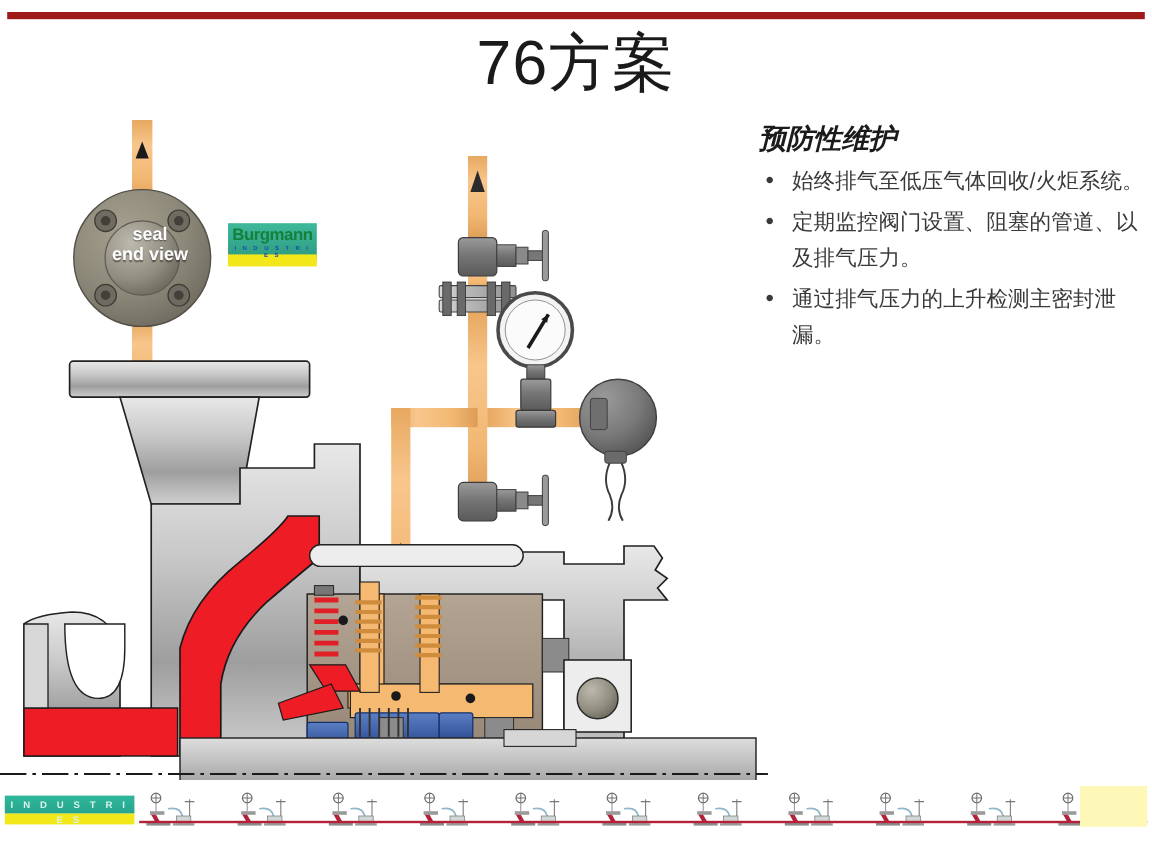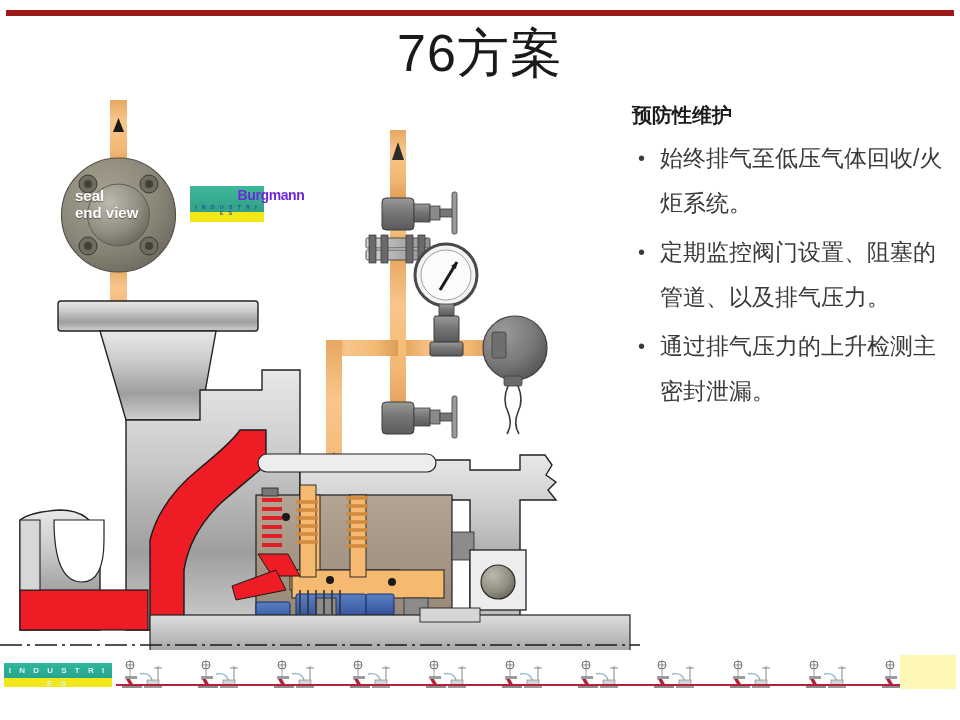--- a/index.html
+++ b/index.html
@@ -41,51 +41,52 @@
     font-family: "Liberation Sans", "DejaVu Sans", sans-serif;
   }
   
   .text-col {
     position: absolute;
     left: 632px;
     top: 100px;
     width: 322px;
   }
   .text-head {
-    font-size: 20px;
+    font-size: 23px;
     font-weight: bold;
     color: #1b1b1b;
     line-height: 30px;
     margin-bottom: 6px;
+    font-style: italic;
   }
   .bullet-list { margin: 0; padding: 0; list-style: none; }
   .bullet-item {
     position: relative;
     padding-left: 28px;
-    font-size: 23px;
-    line-height: 45px;
+    font-size: 18px;
+    line-height: 30px;
     color: #3a3a3a;
     margin-bottom: 4px;
   }
   .bullet-item::before {
     content: "•";
     position: absolute;
     left: 6px;
     top: 0;
     font-size: 20px;
     color: #3a3a3a;
   }
   
   .diagram { position: absolute; left: 0; top: 70px; width: 640px; height: 580px; }
   
   .seal-label {
     position: absolute;
     left: 75px; top: 187px;
     width: 100px;
-    text-align: left;
+    text-align: center;
     color: #ffffff;
     font-size: 15px;
     font-weight: bold;
     line-height: 17px;
     text-shadow: 0 1px 1px rgba(0,0,0,.45);
     pointer-events: none;
   }
   
   .logo {
     position: absolute;
@@ -96,27 +97,26 @@
   }
   .logo-yellow {
     position: absolute; left: 190px; top: 212px;
     width: 74px; height: 10px;
     background: #f2e718;
   }
   .logo-word {
     position: absolute; left: 191px; top: 187px;
     width: 72px;
     text-align: center;
-    color: #6d28d9;
+    color: #15803d;
     font-size: 14px;
     font-weight: bold;
     line-height: 17px;
     letter-spacing: -0.4px;
     font-family: "Liberation Sans", sans-serif;
-    padding-left: 44px;
   }
   .logo-sub {
     position: absolute; left: 191px; top: 204px;
     width: 72px; text-align: center;
     color: #1d4ea8; font-size: 5px; letter-spacing: 2px;
     font-weight: bold;
   }
   
   .footer-logo {
     position: absolute; left: 4px; top: 663px;

